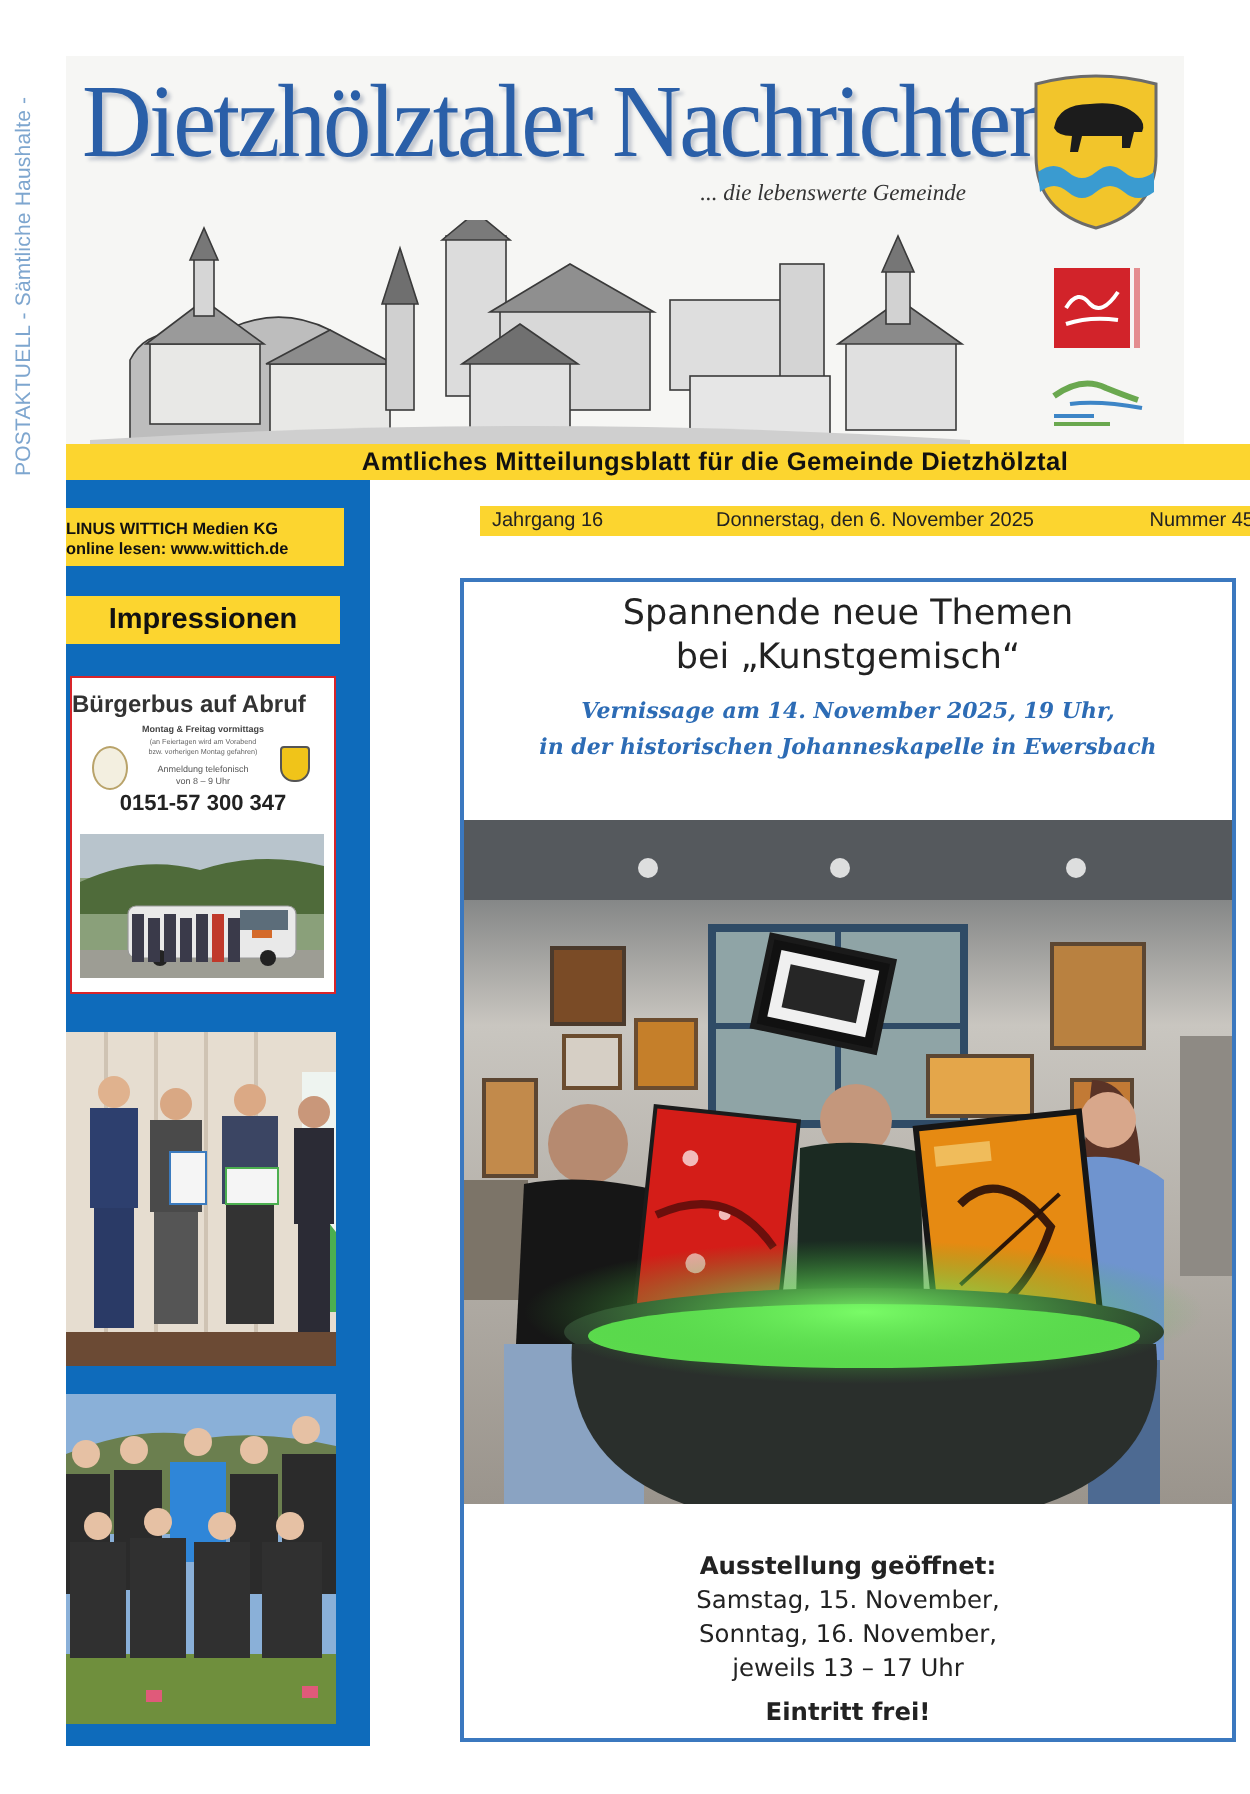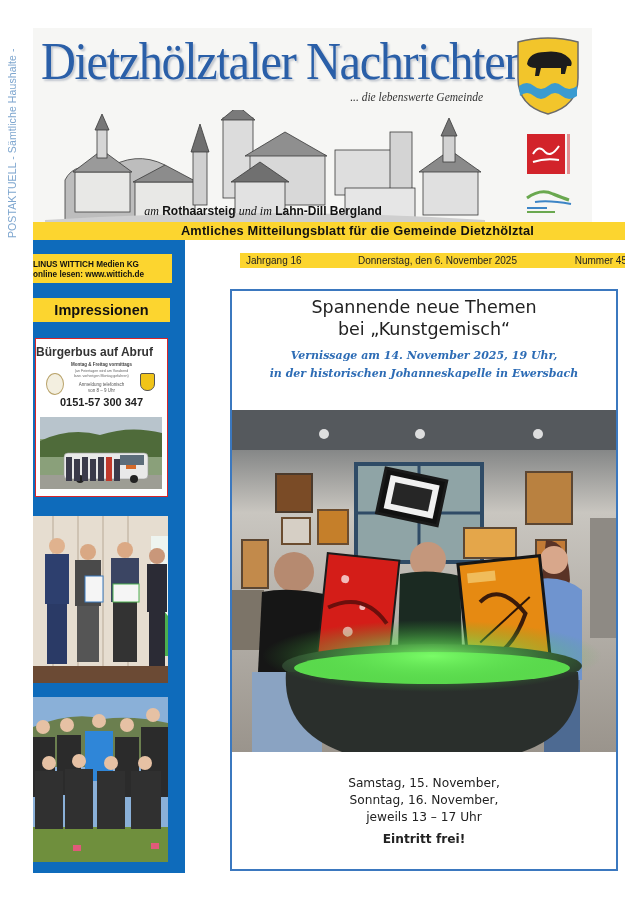--- a/index.html
+++ b/index.html
@@ -85,26 +85,20 @@
       <rect x="345" y="22" width="22" height="70" fill="#d4d4d4"></rect>
       <rect x="300" y="78" width="70" height="30" fill="#e6e6e6"></rect>
       <rect x="378" y="60" width="55" height="45" fill="#e0e0e0"></rect>
       <path d="M374 62 L405 40 L436 62 Z" fill="#8a8a8a"></path>
       <rect x="398" y="24" width="12" height="28" fill="#d2d2d2"></rect>
       <path d="M396 26 L404 8 L412 26 Z" fill="#767676"></path>
       <path d="M0 110 Q220 96 440 110 L440 120 L0 120 Z" fill="#cfcfcf" stroke="none"></path>
     </g>
   </svg>
 
-  <div class="abs tagline">
-    <span class="it">am</span>
-    <span class="b">Rothaarsteig</span>
-    <span class="it">und im</span>
-    <span class="b">Lahn-Dill Bergland</span>
-  </div>
 
   <svg class="abs crest" viewBox="0 0 66 80">
     <path d="M3 6 Q33 -2 63 6 L63 42 Q63 70 33 78 Q3 70 3 42 Z" fill="#f2c52b" stroke="#6b6b6b" stroke-width="1.5"></path>
     <path d="M12 28 Q14 16 30 16 Q46 14 54 22 Q58 26 56 30 L52 30 L50 38 L46 38 L46 32 L26 32 L24 40 L20 40 L21 32 Q14 32 12 28 Z" fill="#1c1c1c"></path>
     <path d="M4 50 Q12 44 19 50 Q26 56 33 50 Q40 44 47 50 Q54 56 62 50 L62 60 Q54 66 47 60 Q40 54 33 60 Q26 66 19 60 Q12 54 5 60 Z" fill="#3a9bd0"></path>
   </svg>
 
   <svg class="abs rothaar-logo" viewBox="0 0 48 48">
     <rect x="2" y="2" width="38" height="40" fill="#d2232a"></rect>
     <path d="M8 22 Q14 12 20 20 Q26 26 34 14" stroke="#fff" stroke-width="2" fill="none"></path>
@@ -309,19 +303,20 @@
       <rect x="240" y="160" width="28" height="10" fill="#f4d27a" opacity="0.7"></rect>
     </g>
 
     <ellipse cx="200" cy="256" rx="150" ry="22" fill="#2c3a2e"></ellipse>
     <path d="M54 262 Q50 320 110 342 L290 342 Q352 320 346 262 Z" fill="#2a2f2c"></path>
     <ellipse cx="200" cy="258" rx="138" ry="16" fill="#5ddc4e"></ellipse>
     <ellipse cx="200" cy="246" rx="170" ry="36" fill="url(#fog)"></ellipse>
   </svg>
 
   <div class="abs art-foot">
+    <div class="bold">Ausstellung geöffnet:</div>
     <div>Samstag, 15. November,</div>
     <div>Sonntag, 16. November,</div>
     <div>jeweils 13 – 17 Uhr</div>
     <div class="gap"></div>
     <div class="bold">Eintritt frei!</div>
   </div>
 </div>
 
 </body></html>

